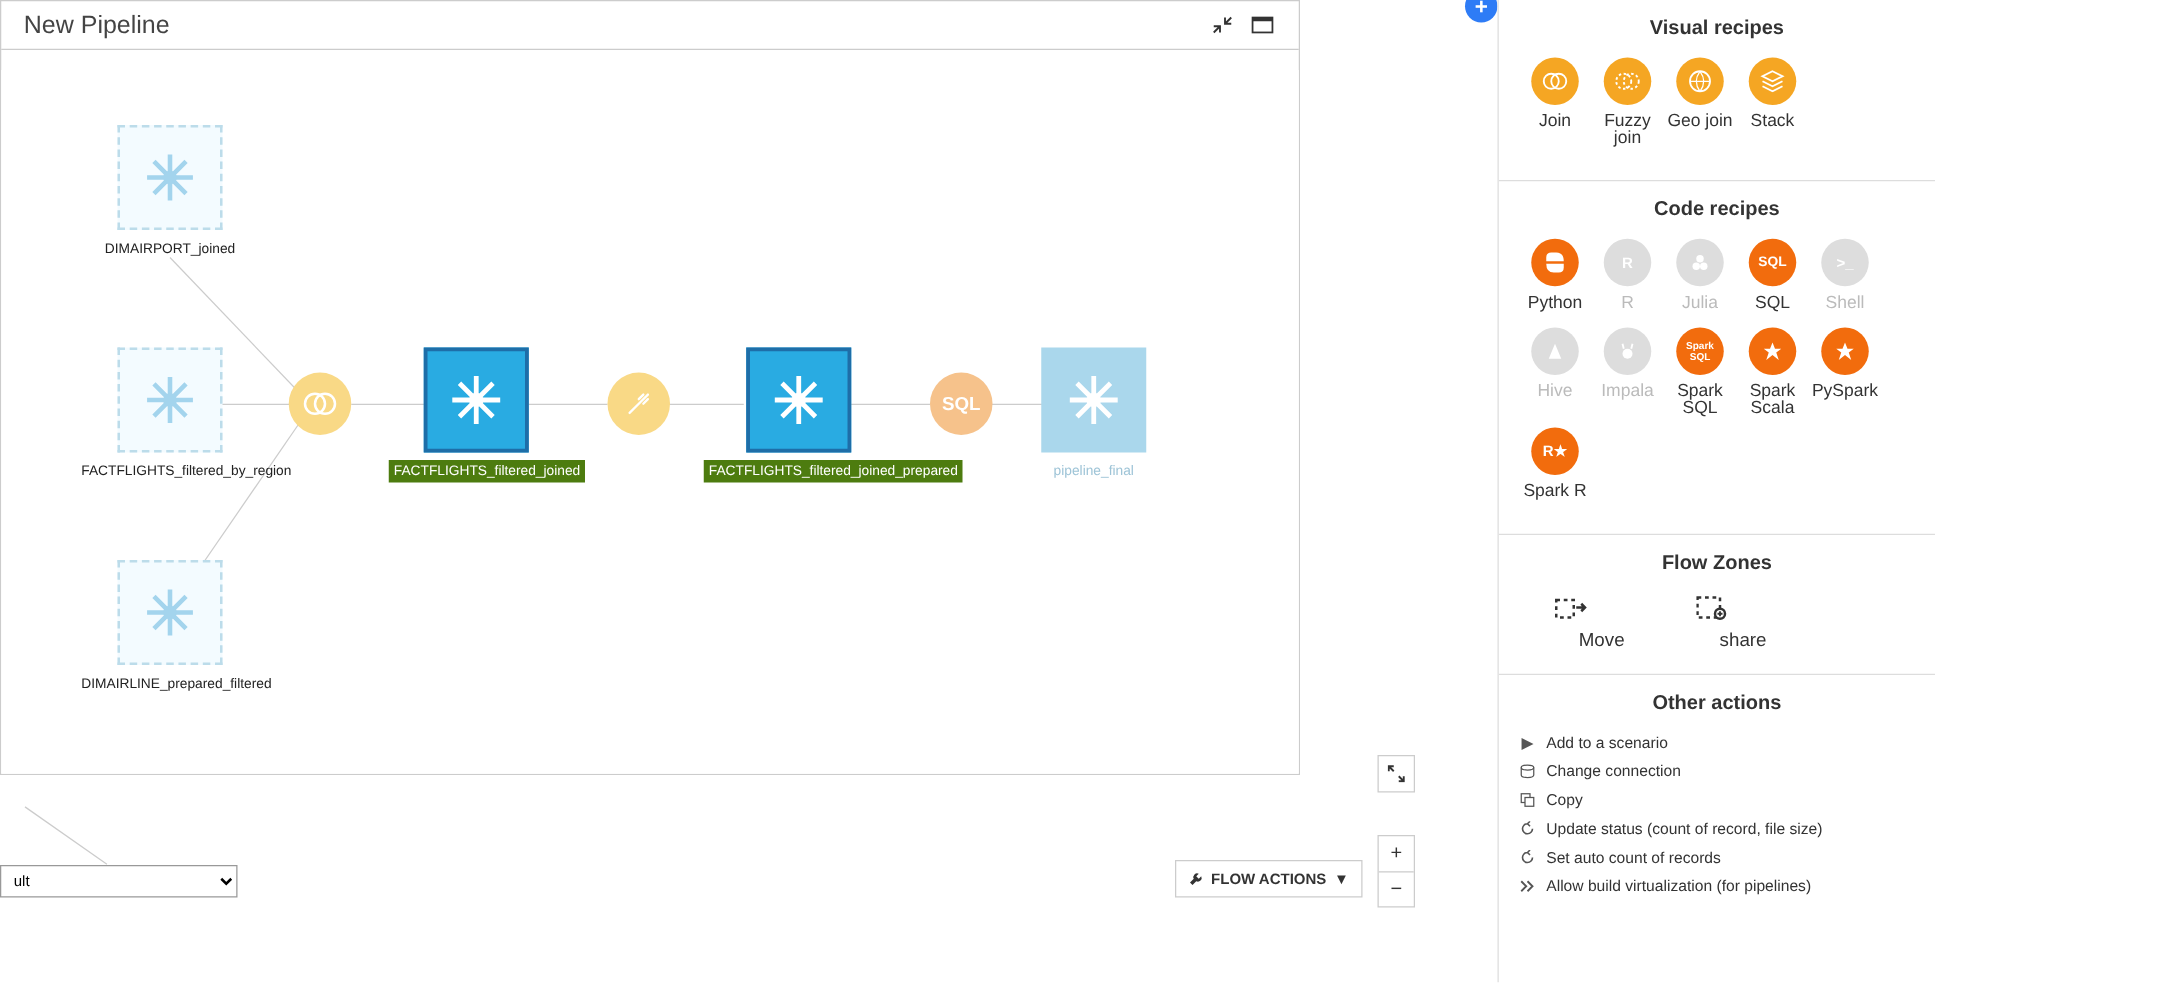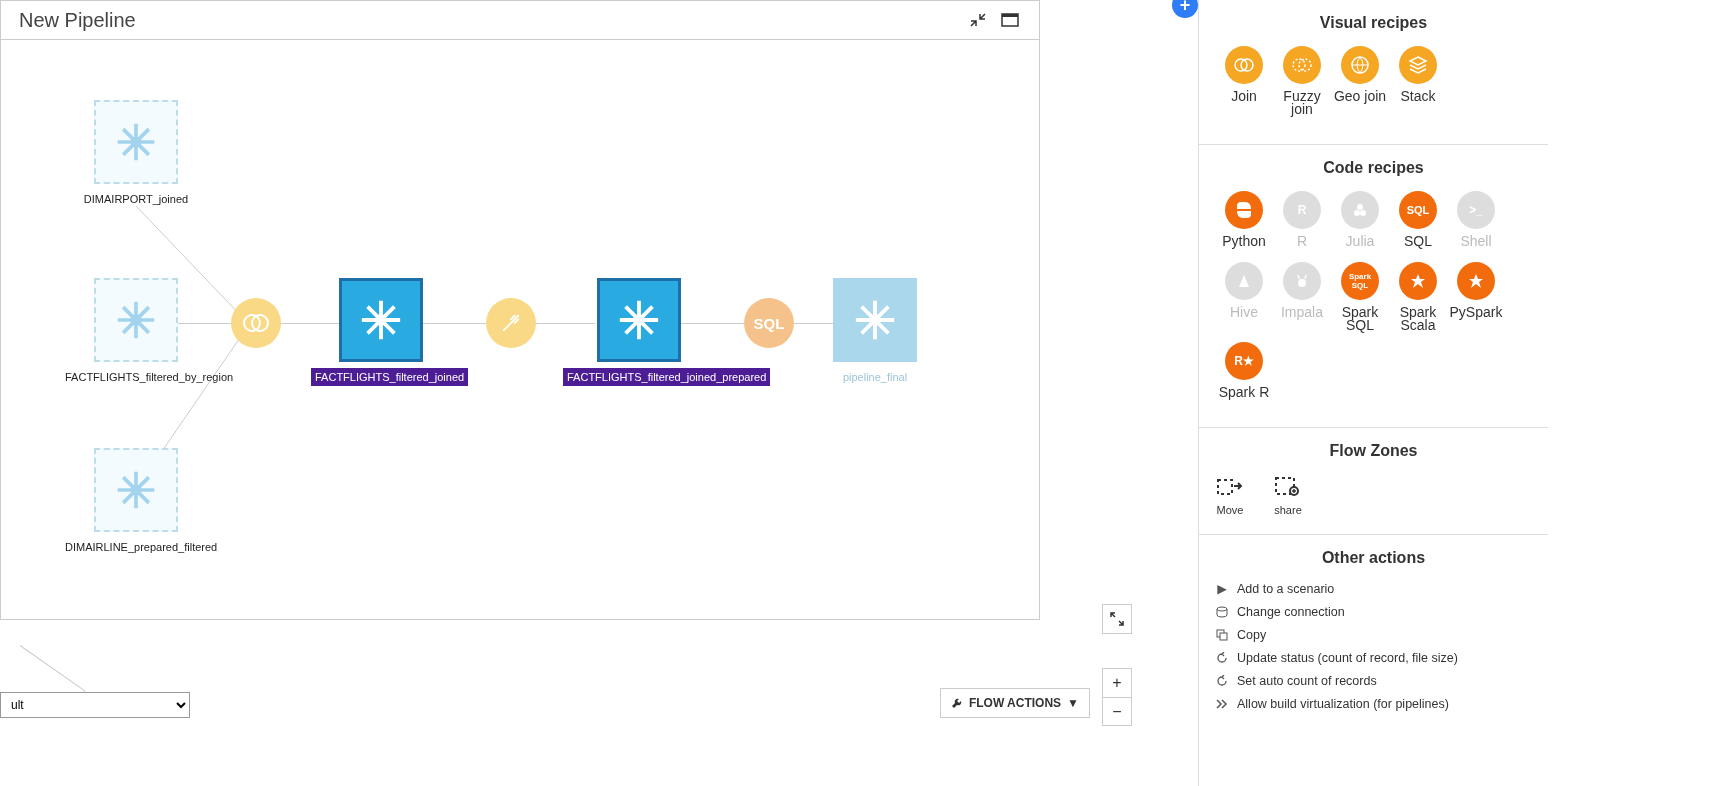--- a/index.html
+++ b/index.html
@@ -13,21 +13,21 @@
 
 .canvas { position: absolute; left:0; top:55px; right:0; bottom:0; background:#fff; }
 
 .node { position:absolute; text-align:center; }
 .node .box { width:84px; height:84px; display:flex; align-items:center; justify-content:center; margin:0 auto; }
 .node .lbl { margin-top:6px; font-size:11px; line-height:14px; padding:2px 4px; }
 
 .dashed { border:2px dashed #bcdcea; background:#f3fbff; }
 
 .solid-sel { background:#29abe2; border:3px solid #1e6ea8; }
-.solid-sel-lbl { background:#4c1d95; color:#fff; display:inline-block; min-width:140px;text-align:right; }
+.solid-sel-lbl { background:#4d7c0f; color:#fff; display:inline-block; min-width:140px;text-align:right; }
 
 .solid-light { background:#aad7ec; }
 .light-lbl { color:#9ec4d7; }
 
 .snow { color:#fff; }
 .snow-dashed svg { color:#a3d4ed; }
 
 .join-circle { width:50px; height:50px; border-radius:50%; background:#f9d986; display:flex;align-items:center;justify-content:center; color:#fff; }
 .prep-circle { width:50px; height:50px; border-radius:50%; background:#f9d986; display:flex;align-items:center;justify-content:center; color:#fff; }
 .sql-circle { width:50px; height:50px; border-radius:50%; background:#f6c28b; display:flex;align-items:center;justify-content:center; color:#fff; font-weight:bold; font-size:15px; }
@@ -57,21 +57,21 @@
 .recipe-item .rl { font-size:14px; color:#333; line-height:13px; }
 .recipe-item.disabled .rl { color:#bbb; }
 .recipe-item.disabled .ricon { background:#ddd !important; }
 
 .ricon.orange-y { background:#f5a623; }
 .ricon.orange-d { background:#f26c0d; }
 
 .fz-row { display:flex; gap:28px; }
 .fz-item { text-align:center; cursor:pointer; }
 .fz-item .fzicon { width:30px; height:24px; margin:0 auto 6px; display:flex;align-items:center;justify-content:center; }
-.fz-item .fzl { font-size:11px; color:#333; }
+.fz-item .fzl { font-size:15px; color:#333;margin-left:48px; }
 
 .actions-list { display:flex; flex-direction:column; gap:9px; }
 .action-row { display:flex; align-items:center; gap:8px; font-size:12.5px; color:#333; cursor:pointer; }
 .action-row .aicon { width:14px; display:flex; align-items:center; justify-content:center; color:#555; }
 
 </style>
 </head>
 <body>
 
 <div class="main-area">

